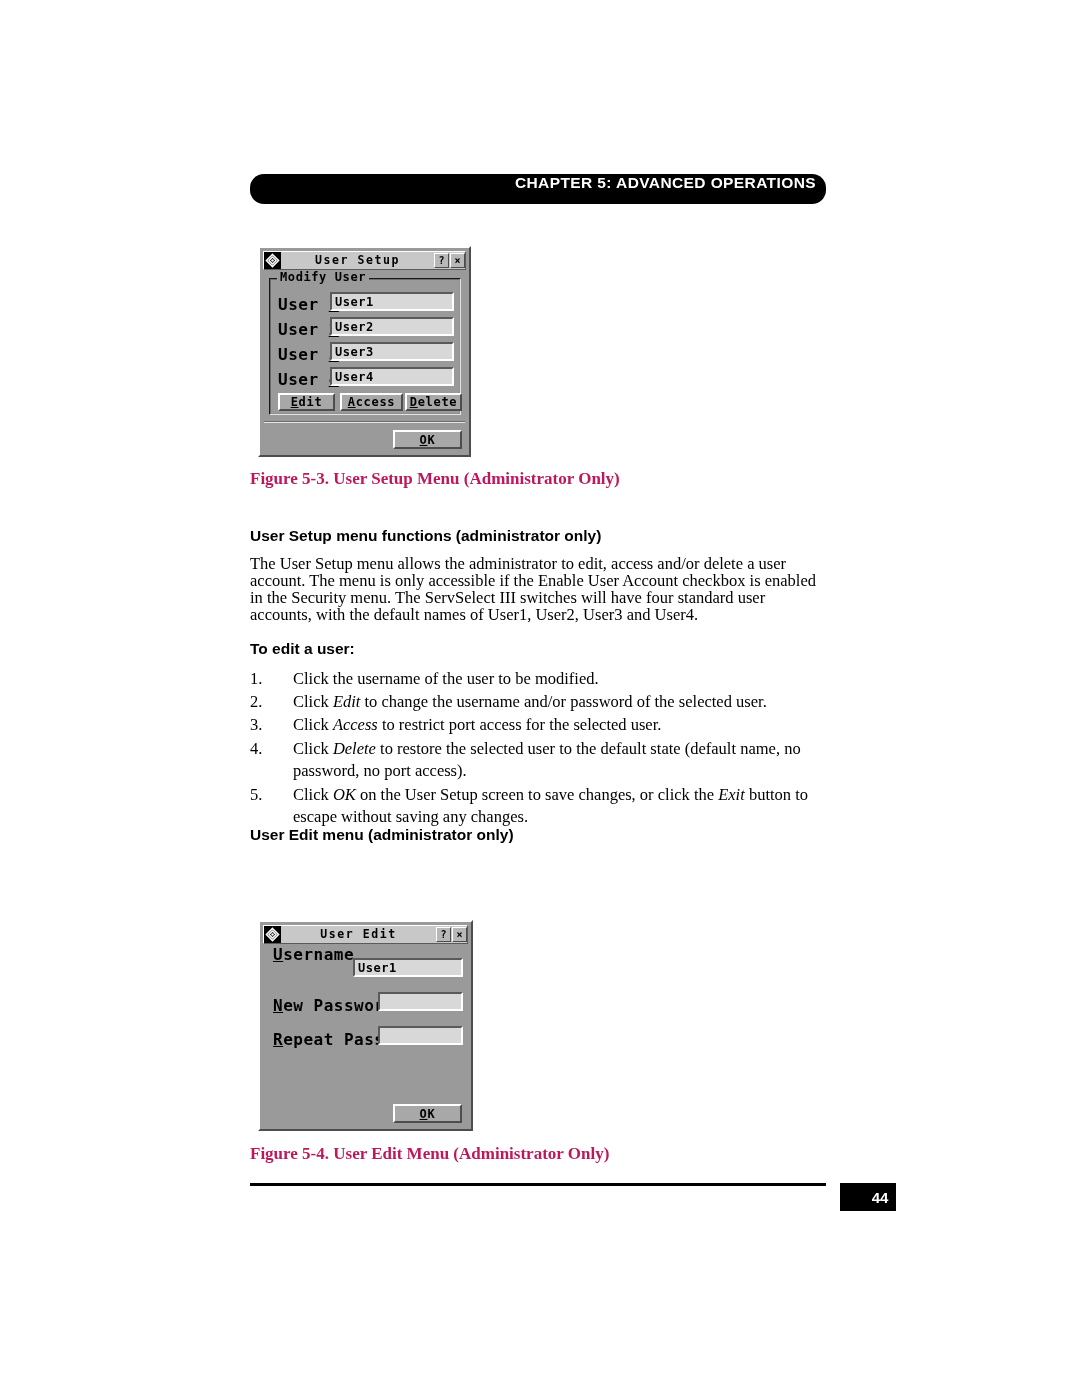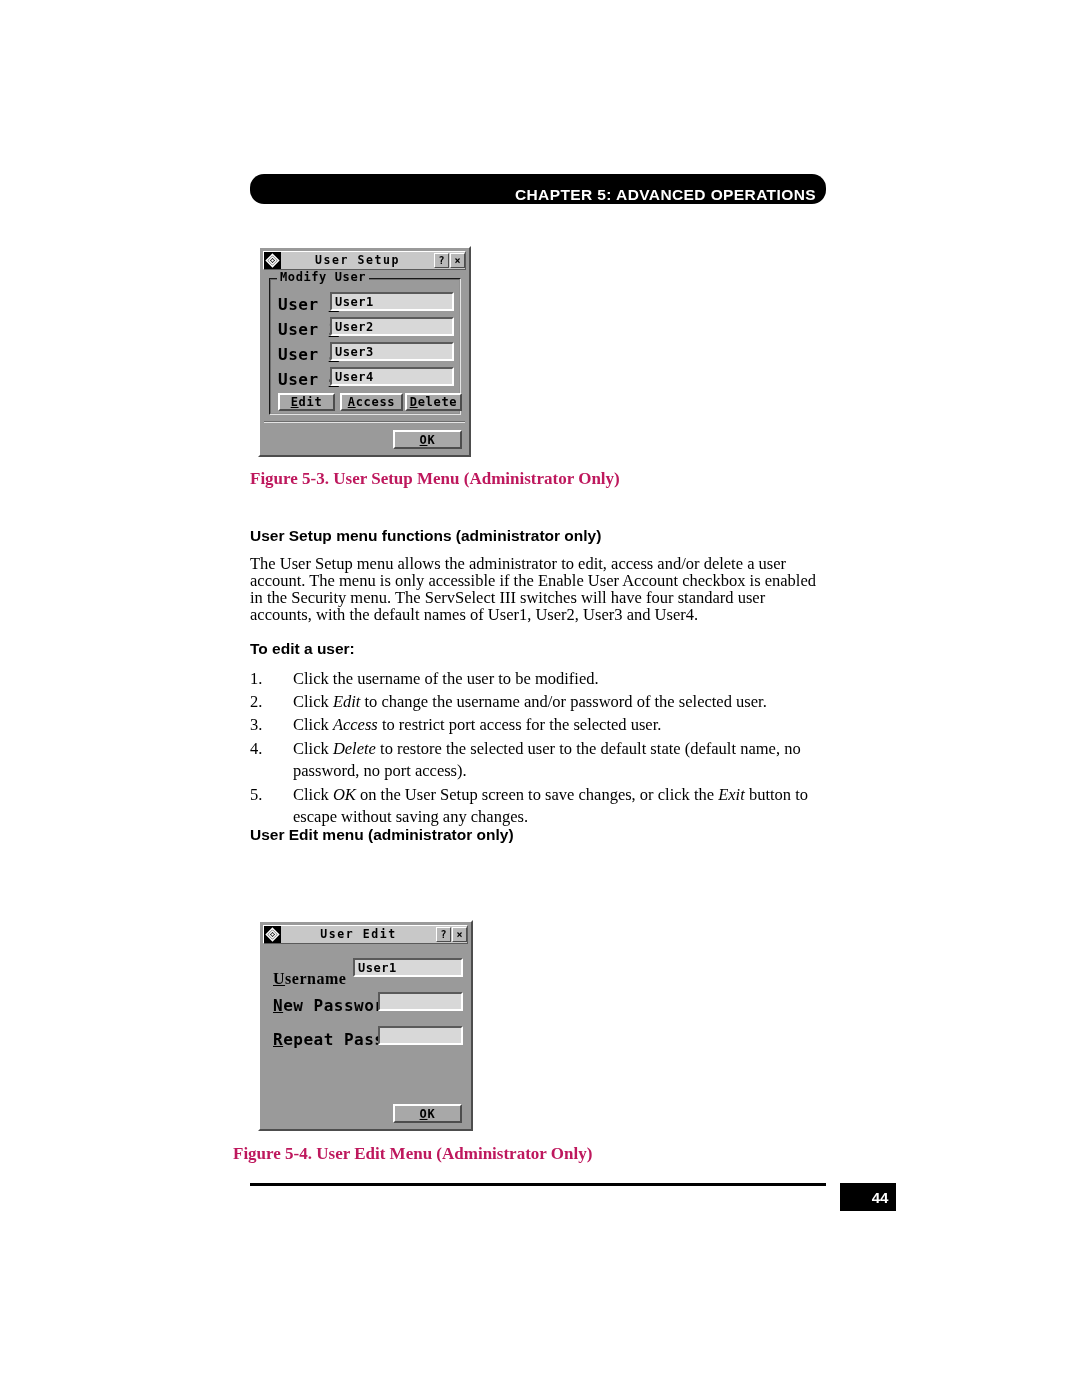--- a/index.html
+++ b/index.html
@@ -30,21 +30,21 @@
     top: 174px;
     width: 576px;
     height: 30px;
     background: #000000;
     color: #ffffff;
     font-family: "Liberation Sans", "DejaVu Sans", sans-serif;
     font-weight: bold;
     font-size: 15.5px;
     letter-spacing: 0.4px;
     display: flex;
-    align-items: flex-end;
+    align-items: flex-start;
     justify-content: flex-end;
     padding-right: 10px;
     box-sizing: border-box;
     border-radius: 14px;
   }
 
   
   .dialog {
     position: absolute;
     background: #9a9a9a;
@@ -379,21 +379,21 @@
           <circle cx="7.5" cy="7.5" r="1.2" fill="#fff"></circle>
         </svg>
       </div>
       <div class="tb-title">User Edit</div>
       <div class="tb-buttons">
         <div class="tb-btn">?</div>
         <div class="tb-btn">×</div>
       </div>
     </div>
 
-    <div class="fieldrow" style="left:13px; top:48px;font-family:Liberation Serif, serif;">
+    <div class="fieldrow" style="left:13px; top:23px;">
       <span class="fieldlabel"><span class="acc">U</span><span>sername</span></span>
     </div>
     <div class="textbox" style="position:absolute; left:93px; top:36px; width:110px; height:19px;">
       <span>User1</span>
     </div>
 
     <div class="fieldrow" style="left:13px; top:74px;">
       <span class="fieldlabel"><span class="acc">N</span><span>ew Password</span></span>
     </div>
     <div class="textbox" style="position:absolute; left:118px; top:70px; width:85px; height:19px;">
@@ -405,18 +405,18 @@
     </div>
     <div class="textbox" style="position:absolute; left:118px; top:104px; width:85px; height:19px;">
       <span></span>
     </div>
 
     <div class="dlgbtn" style="position:absolute; left:133px; top:182px; width:69px; height:19px;">
       <span><span class="acc">O</span><span>K</span></span>
     </div>
   </div>
 
-  <div class="caption" style="left:233px; top:1144px;">Figure 5-4.  User Edit Menu (Administrator Only)</div>
+  <div class="caption" style="left:250px; top:1144px;">Figure 5-4.  User Edit Menu (Administrator Only)</div>
 
   <div class="footer-rule"></div>
   <div class="page-number">44</div>
 
 </div>
 
 </body></html>

